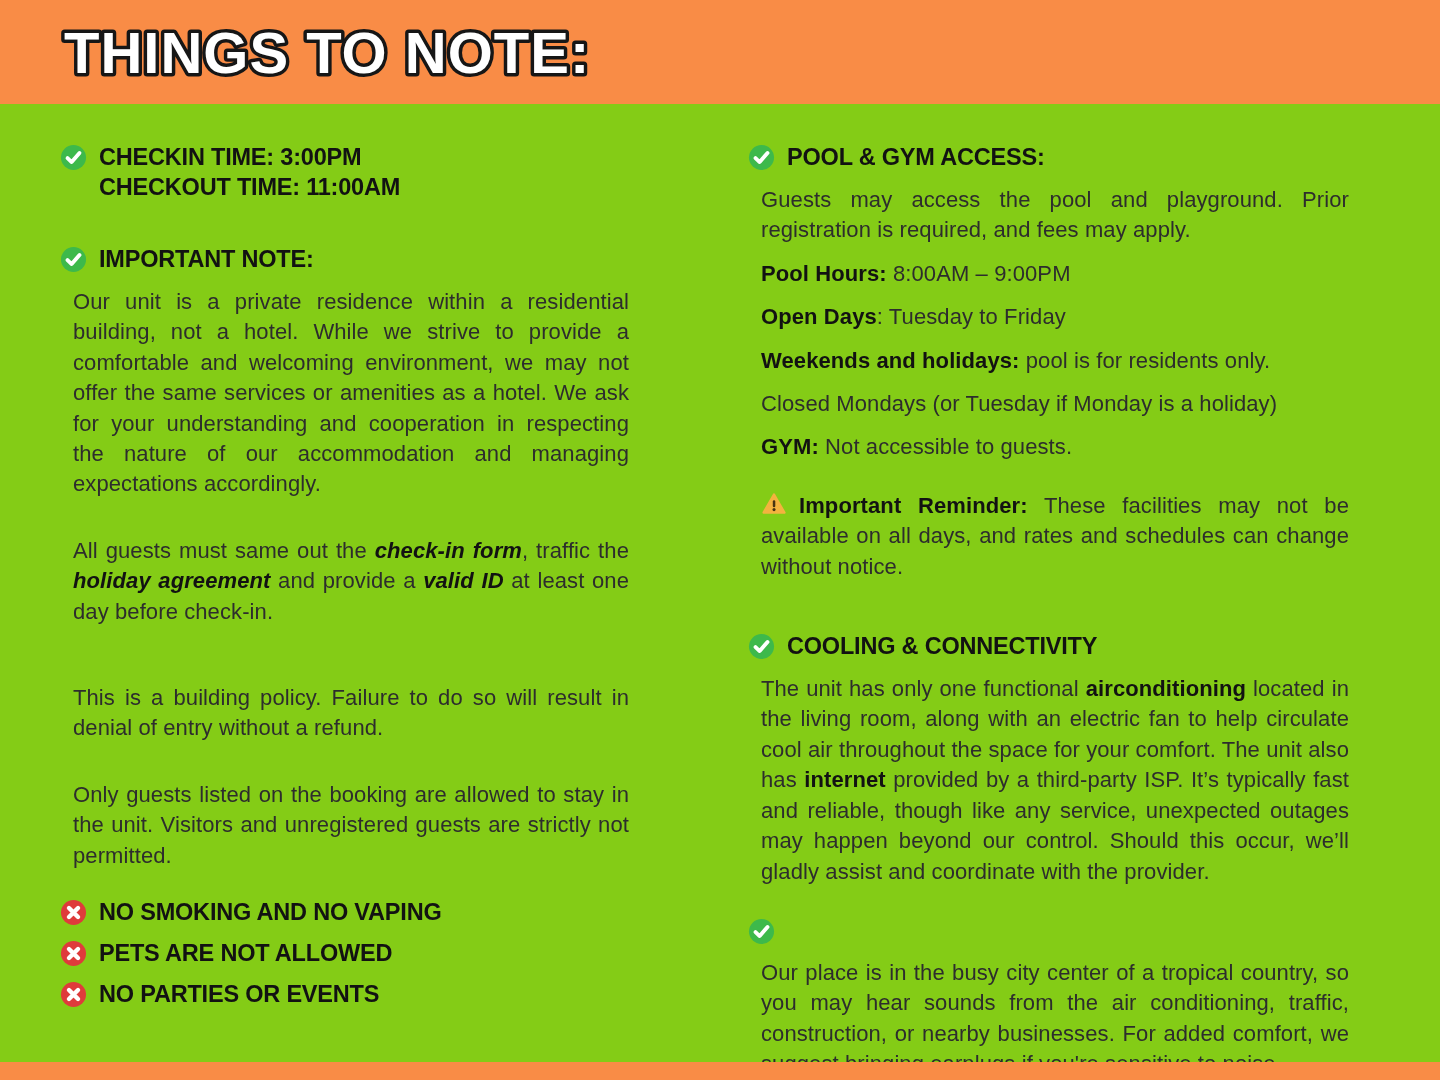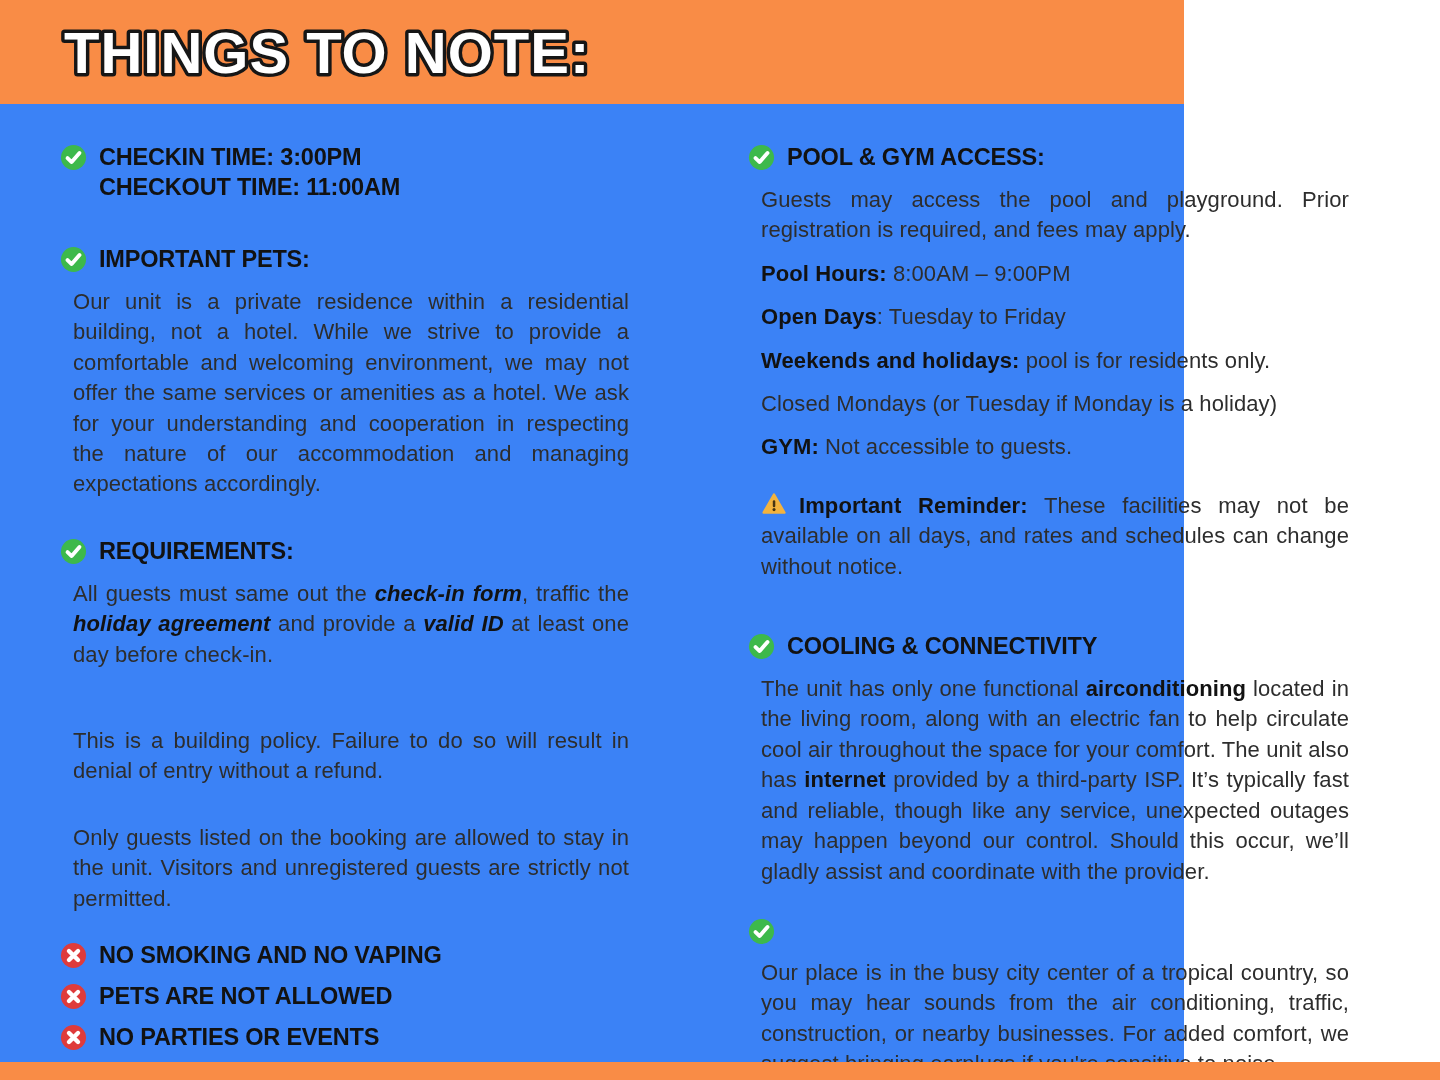--- a/index.html
+++ b/index.html
@@ -3,21 +3,21 @@
 <meta charset="utf-8">
 <style>
   html, body { margin: 0; padding: 0; }
   body {
     width: 1440px; height: 1080px;
     background: #ffffff;
     font-family: "Liberation Sans", sans-serif;
     color: #2d2d2d;
     overflow: hidden;
   }
-  .page { position: relative; width: 1184px; height: 1080px; background: #3b82f6; }
+  .page { position: relative; width: 1440px; height: 1080px; background: #84cc16; }
 
   
   .header {
     height: 104px; background: #F98C46;
     display: flex; align-items: center;
     padding-left: 58px; box-sizing: border-box;
   }
   .title-svg { display: block; }
   .title-svg text {
     font-family: "Liberation Sans", sans-serif;
@@ -110,35 +110,26 @@
       </div>
 
       <div class="sec-important">
         <div class="sec-head">
           <span class="badge">
             <svg viewBox="0 0 28 28">
                 <circle cx="14" cy="14" r="13" fill="#3DB94B"></circle>
                 <path d="M7.8 14.6 L12.1 18.7 L20.2 9.3" stroke="#fff" stroke-width="4" fill="none" stroke-linecap="round" stroke-linejoin="round"></path>
               </svg>
           </span>
-          <h2>IMPORTANT PETS:</h2>
+          <h2>IMPORTANT NOTE:</h2>
         </div>
         <p class="body just">Our unit is a private residence within a residential building, not a hotel. While we strive to provide a comfortable and welcoming environment, we may not offer the same services or amenities as a hotel. We ask for your understanding and cooperation in respecting the nature of our accommodation and managing expectations accordingly.</p>
       </div>
 
       <div class="sec-require">
-        <div class="sec-head">
-          <span class="badge">
-            <svg viewBox="0 0 28 28">
-                <circle cx="14" cy="14" r="13" fill="#3DB94B"></circle>
-                <path d="M7.8 14.6 L12.1 18.7 L20.2 9.3" stroke="#fff" stroke-width="4" fill="none" stroke-linecap="round" stroke-linejoin="round"></path>
-              </svg>
-          </span>
-          <h2>REQUIREMENTS:</h2>
-        </div>
         <p class="body just"><span>All guests must same out the </span><span class="bi">check-in form</span><span>, traffic the </span><span class="bi">holiday agreement</span><span> and provide a </span><span class="bi">valid ID</span><span> at least one day before check-in.</span></p>
         <div class="spacer"></div>
         <p class="body just">This is a building policy. Failure to do so will result in denial of entry without a refund.</p>
       </div>
 
       <div class="sec-occupancy">
         <p class="body just">Only guests listed on the booking are allowed to stay in the unit. Visitors and unregistered guests are strictly not permitted.</p>
       </div>
 
       <div class="no-row">

